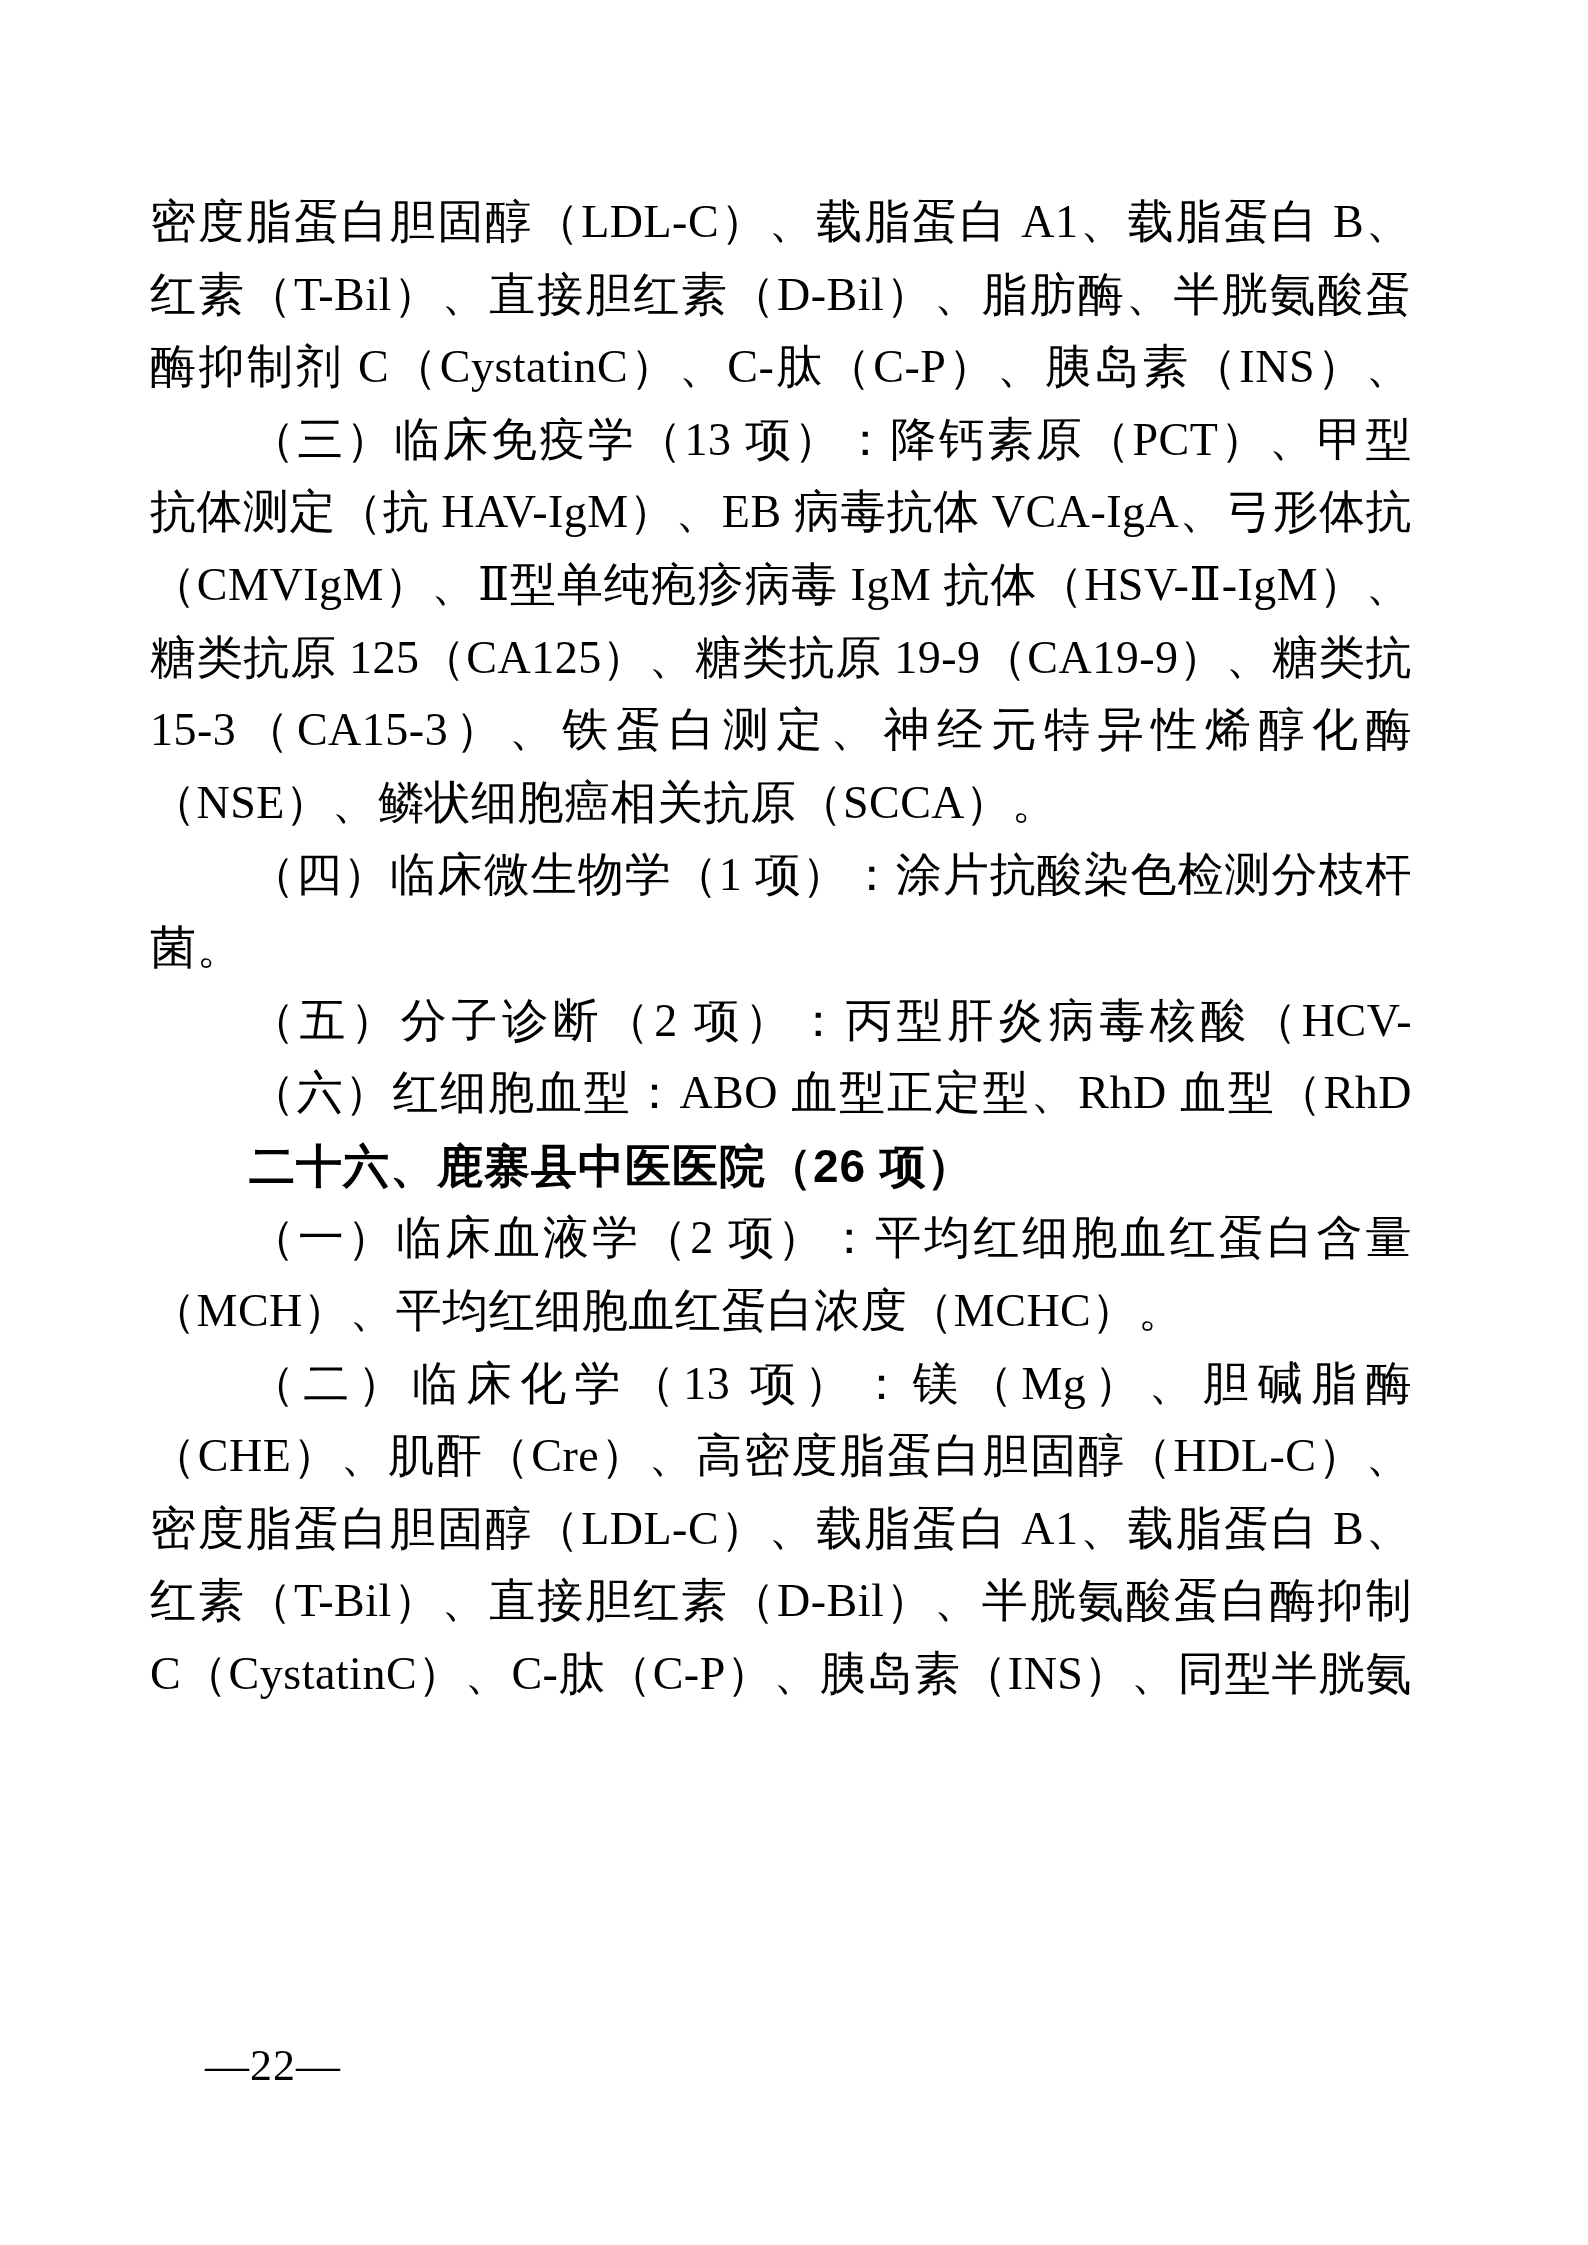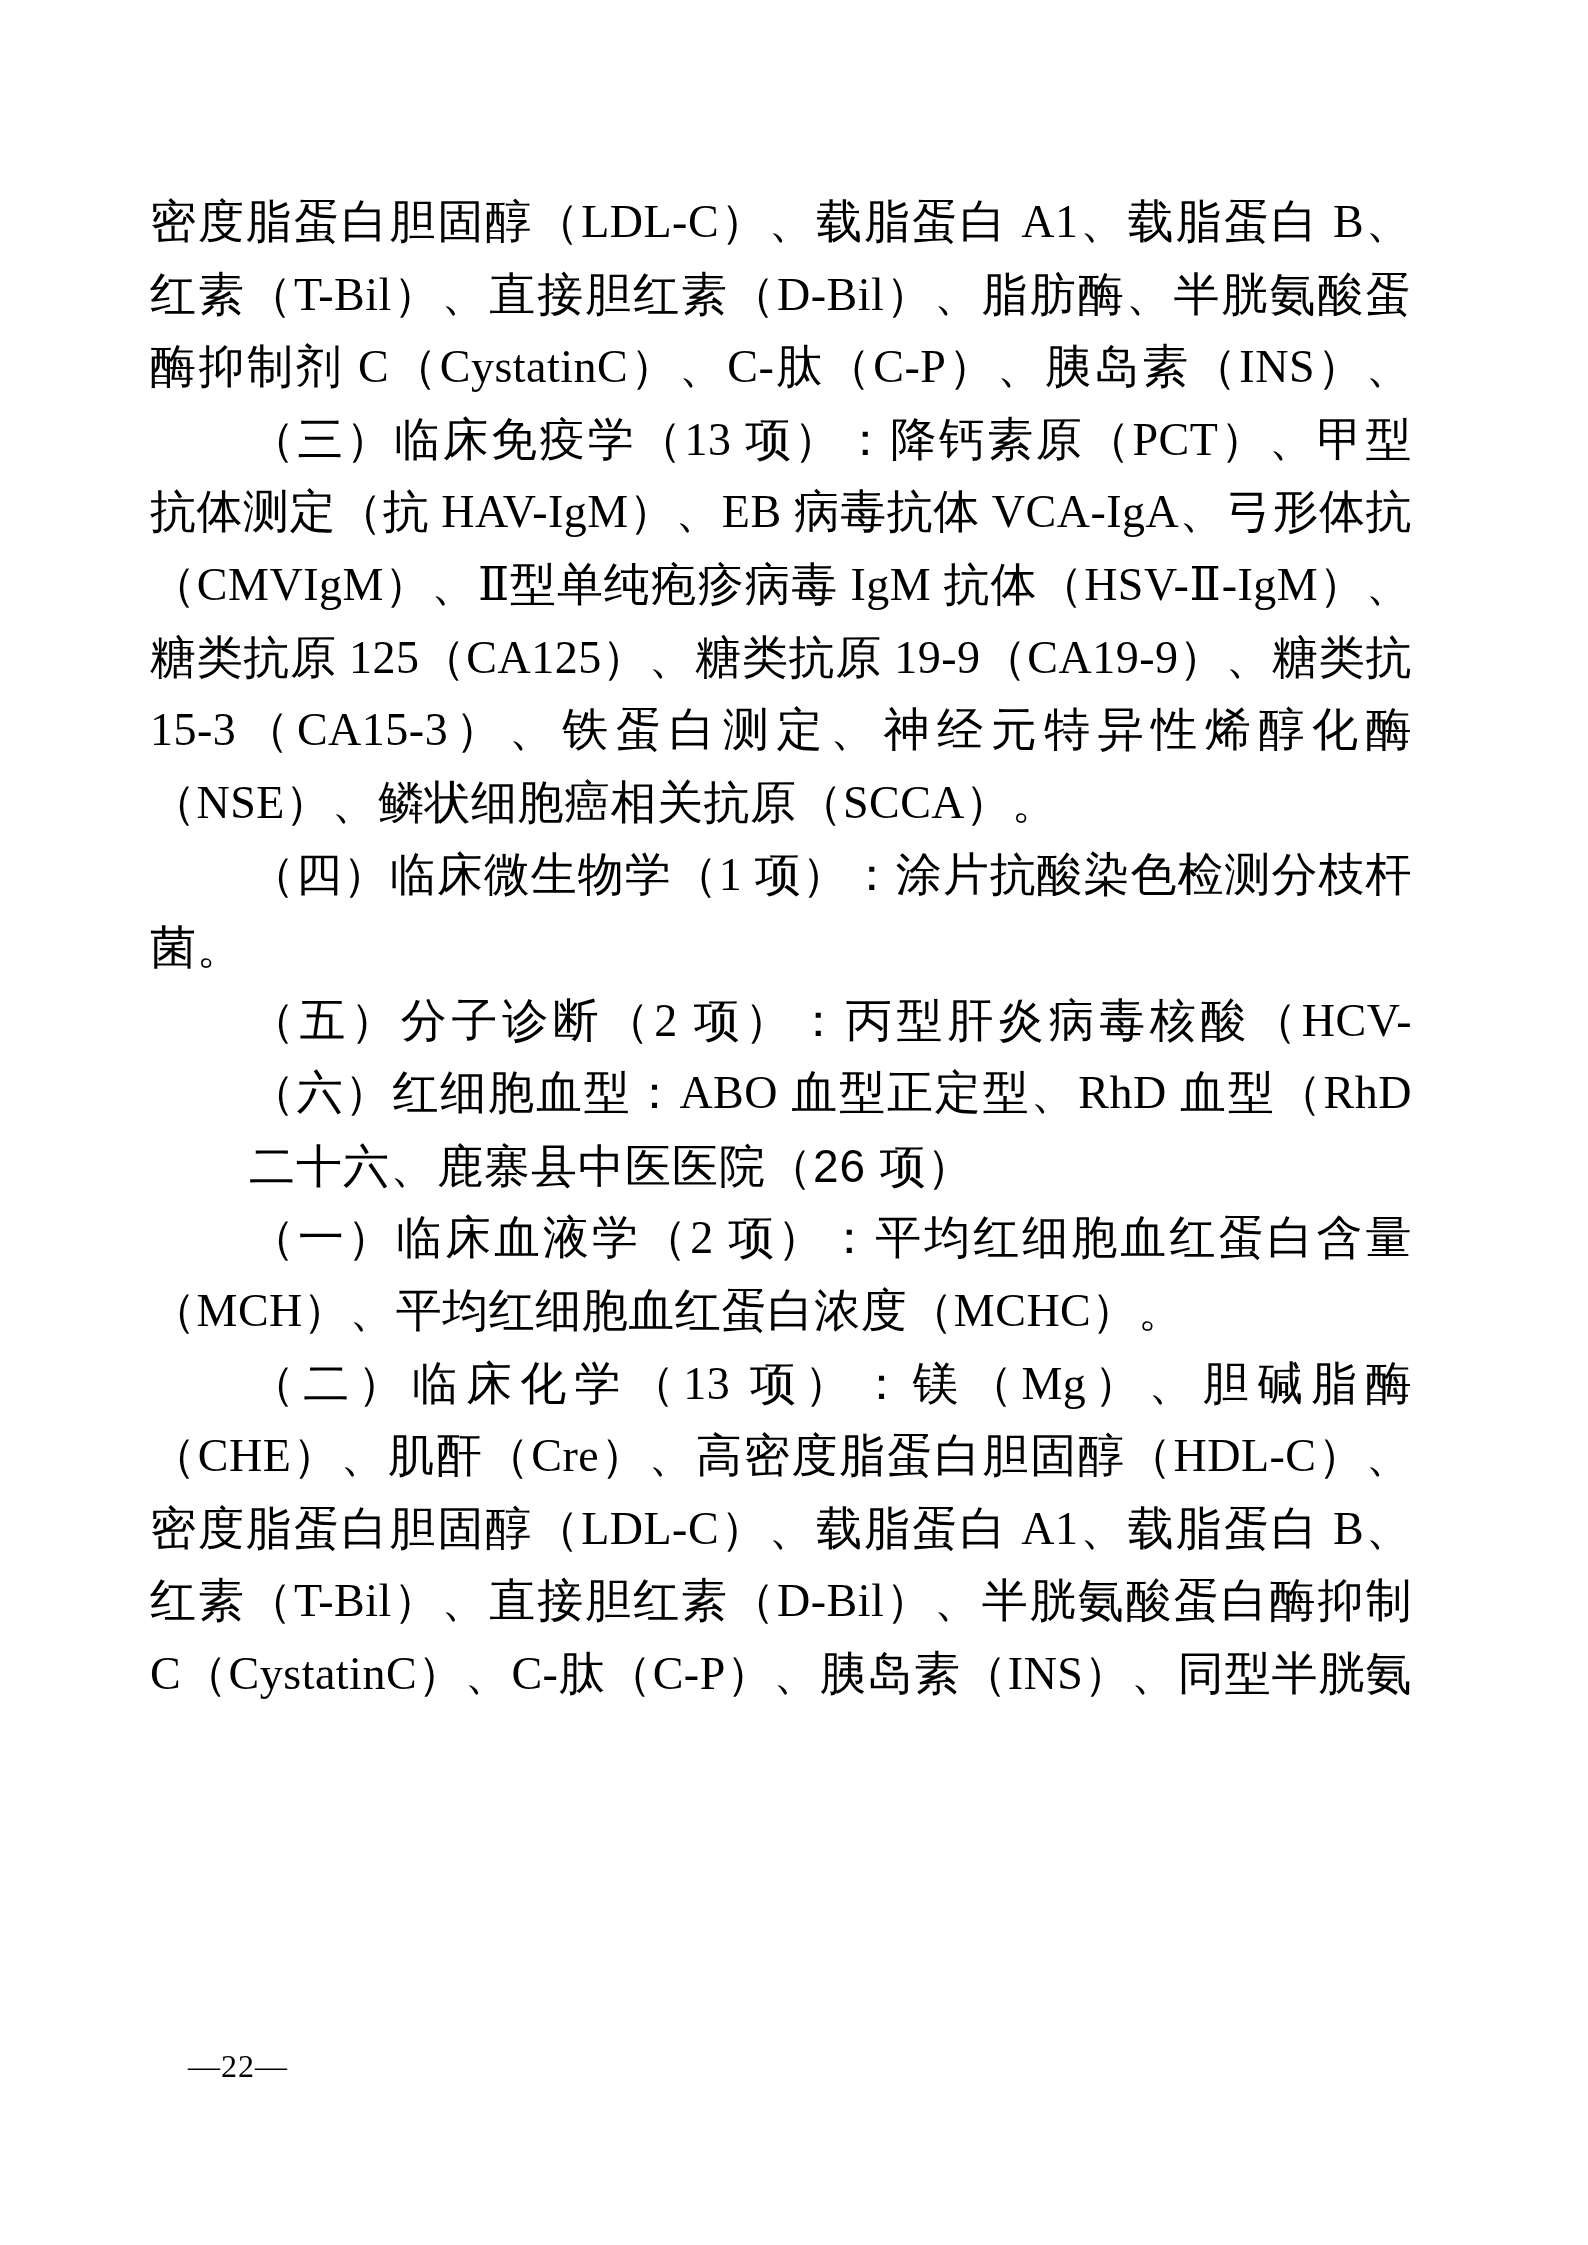--- a/index.html
+++ b/index.html
@@ -31,29 +31,29 @@
     text-align-last: left;
     letter-spacing: 0.5px;
   }
   .line.justify {
     text-align-last: justify;
   }
   .line.indent {
     text-indent: 2.15em;
   }
   .line.bold {
-    font-weight: 400;
+    font-weight: 700;
     font-family: "Liberation Sans", "DejaVu Sans", sans-serif;
     letter-spacing: 1px;
   }
   .page-number {
     position: absolute;
-    left: 188px;
+    left: 205px;
     top: 2040px;
-    font-size: 32px;
+    font-size: 44px;
     line-height: 52px;
     letter-spacing: 1px;
   }
 </style>
 </head>
 <body>
 
 <div class="page">
   <div class="content">
       <div class="line justify">密度脂蛋白胆固醇（LDL-C）、载脂蛋白 A1、载脂蛋白 B、总胆</div>

